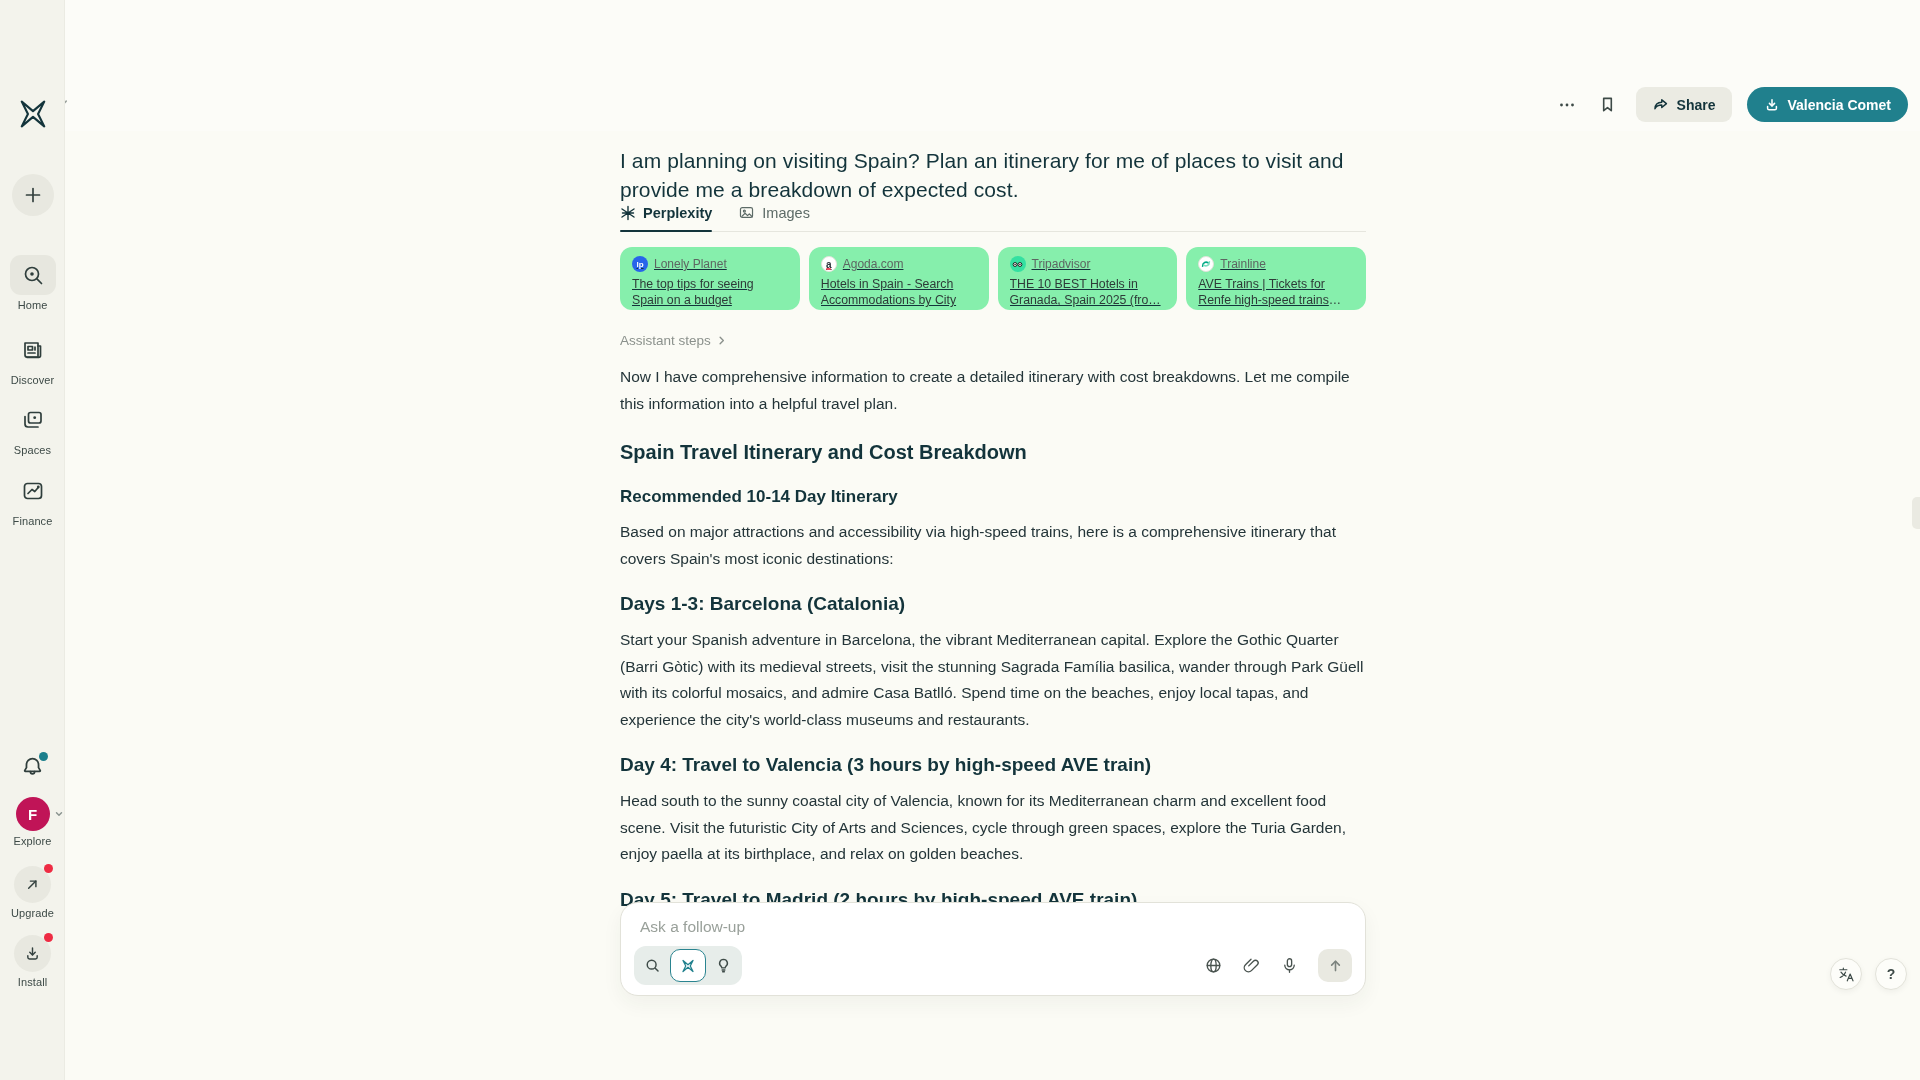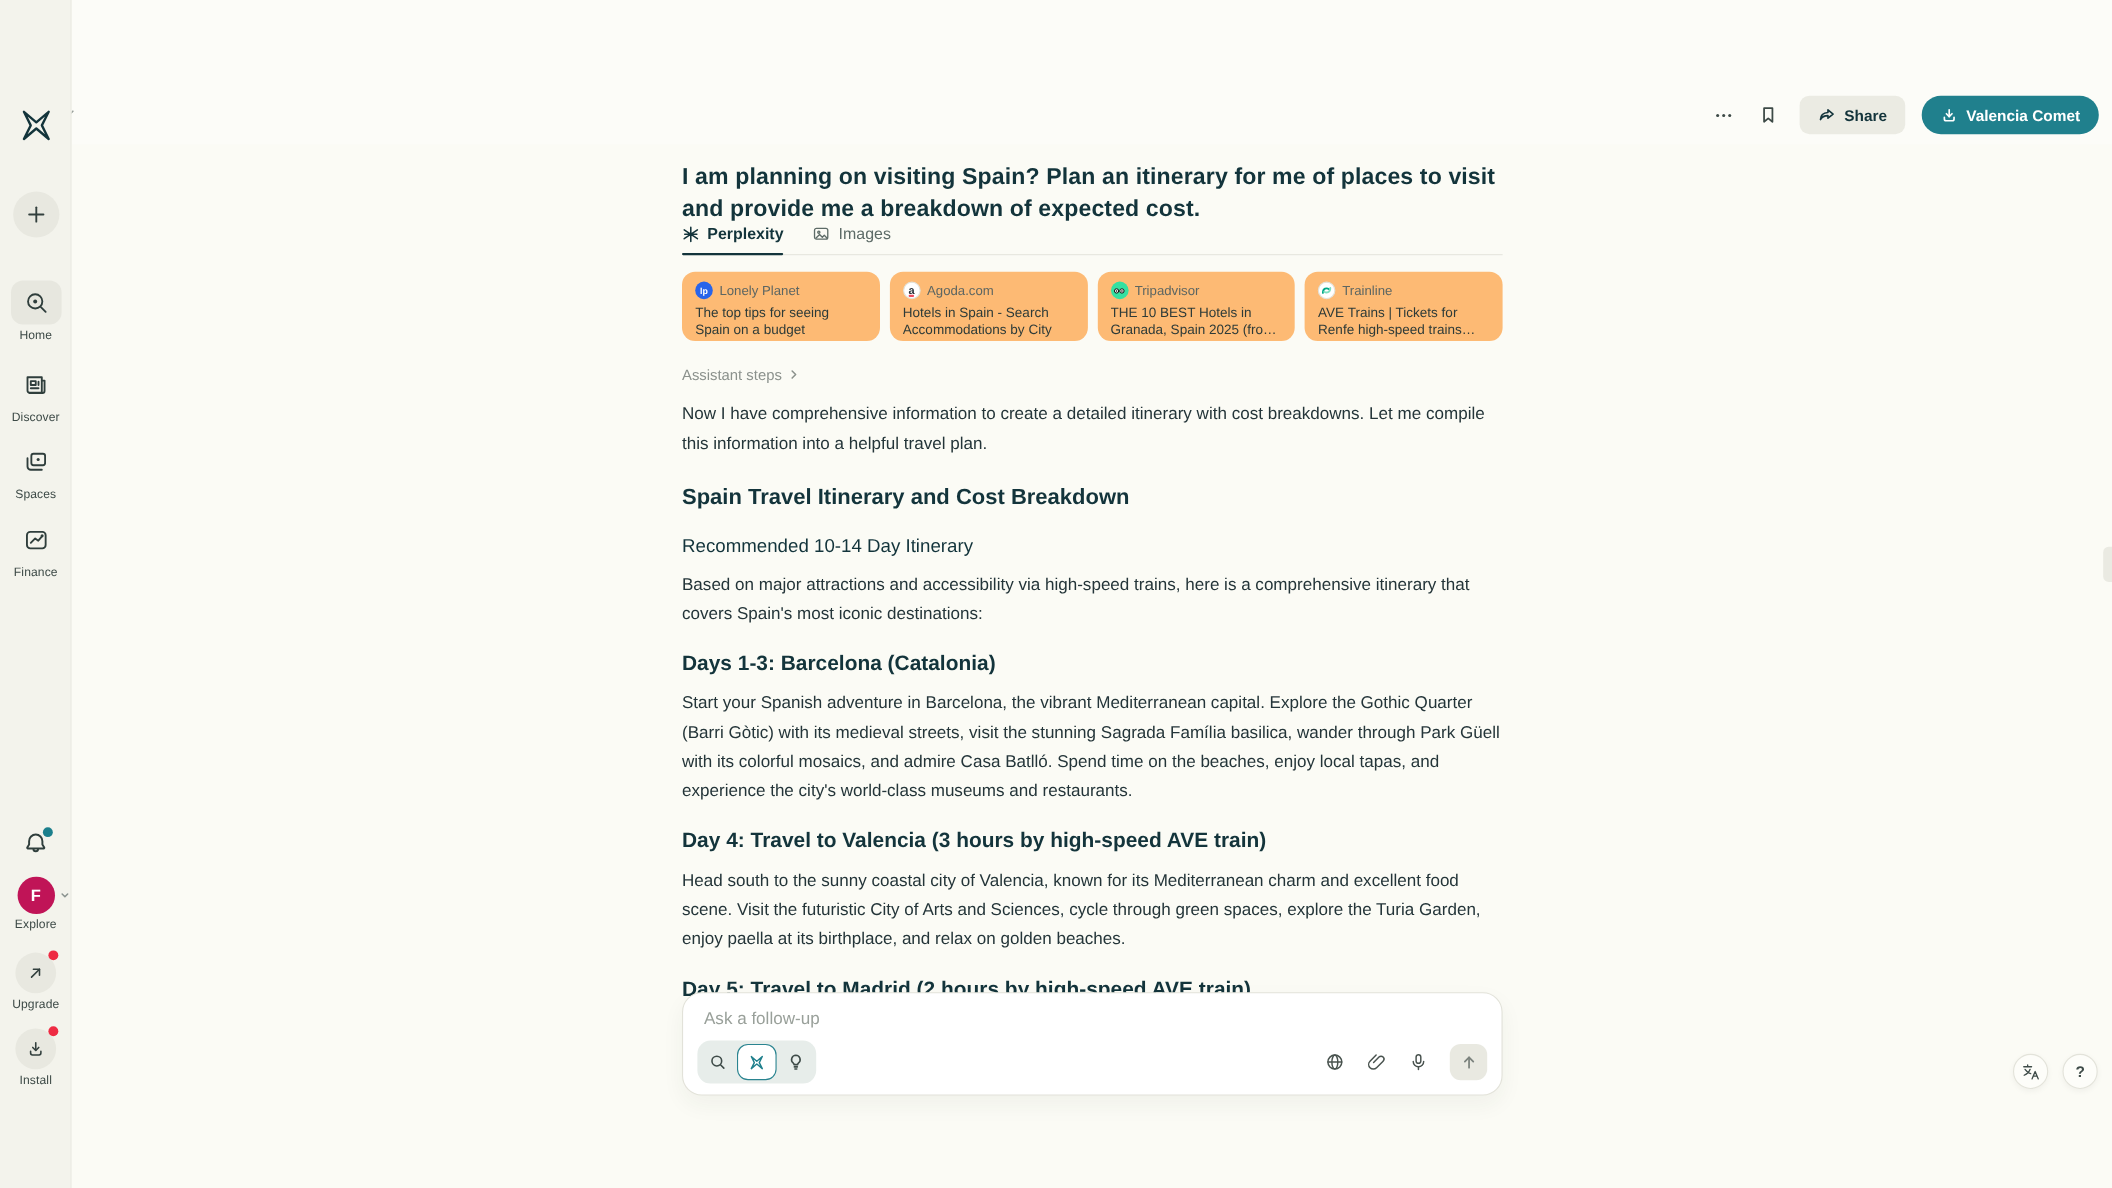--- a/index.html
+++ b/index.html
@@ -43,37 +43,37 @@
   .profile-chip .avatar { width:25px; height:25px; font-size:12px; }
   .profile-chip .chev { color:#9aa19c; }
   .header-actions { position:absolute; top:87px; right:12px; display:flex; align-items:center; gap:15px; }
   .icon-plain { color:#3d4a47; display:flex; align-items:center; justify-content:center; width:26px; height:26px; }
   .btn { display:flex; align-items:center; gap:8px; height:35px; font-size:14px; font-weight:bold; border:none; cursor:pointer; font-family:inherit; }
   .btn-share { background:#ebebe3; color:#13343b; border-radius:9px; padding:14px 16px; }
   .btn-download { background:#20808d; color:#fff; border-radius:18px; padding:0 17px; }
 
   
   .article { position:absolute; left:620px; top:146px; width:746px; }
-  .question { font-size:21px; line-height:29px; font-weight:bold; color:#13343b; letter-spacing:.1px; }
+  .question { font-size:21px; line-height:29px; font-weight:normal; color:#13343b; letter-spacing:.1px; }
   .tabs { display:flex; gap:26px; margin-top:0; border-bottom:1px solid #e6e6de; }
   .tab { display:flex; align-items:center; gap:7px; font-size:14.5px; padding-bottom:10px; color:#5d6b67; position:relative; cursor:pointer; }
   .tab.active { color:#13343b; font-weight:bold; }
   .tab.active::after { content:""; position:absolute; left:0; right:0; bottom:-1px; height:2px; background:#13343b; border-radius:2px; }
   .cards { display:grid; grid-template-columns:repeat(4,1fr); gap:9px; margin-top:15px; }
-  .card { background:#fdba74; border-radius:12px; padding:9px 12px 10px; height:63px; cursor:pointer; overflow:hidden; }
+  .card { background:#86efac; border-radius:12px; padding:9px 12px 10px; height:63px; cursor:pointer; overflow:hidden;text-decoration:underline; }
   .card-site { display:flex; align-items:center; gap:6px; font-size:12px; color:#5d6662; margin-bottom:4px; }
   .logo-dot { width:16px; height:16px; border-radius:50%; display:flex; align-items:center; justify-content:center; flex:none; }
   .lp-logo { background:#2864ea; color:#fff; font-size:8px; font-weight:bold; }
   .agoda-logo { background:#fff; color:#29323a; font-size:10px; font-weight:bold; border:1px solid #e2e2da; position:relative; }
   .agoda-logo::after { content:""; position:absolute; bottom:1px; left:4px; width:5px; height:2.5px; border-radius:2px; background:#ef4b5f; }
   .card-title { font-size:12.3px; line-height:1.34; color:#2e3b38; display:-webkit-box; -webkit-line-clamp:2; -webkit-box-orient:vertical; overflow:hidden; }
   .assistant-steps { display:flex; align-items:center; gap:5px; margin-top:23px; color:#8b918c; font-size:13.5px; cursor:pointer; }
   .article p { font-size:15.5px; line-height:26.5px; color:#243539; margin-top:12px; }
   .h1 { font-size:20px; font-weight:bold; margin-top:24px; color:#13343b; }
-  .h2 { font-size:17px; font-weight:normal; margin-top:23px; color:#13343b; }
+  .h2 { font-size:17px; font-weight:bold; margin-top:23px; color:#13343b; }
   .h3 { font-size:19px; font-weight:bold; margin-top:21px; color:#13343b; }
 
   
   .composer { position:absolute; left:620px; top:902px; width:746px; height:94px; background:#ffffff; border:1px solid #e2e2d9; border-radius:18px; box-shadow:0 8px 20px rgba(40,50,45,.05); z-index:6; }
   .composer-input { position:absolute; left:19px; top:15px; right:19px; font-size:15.5px; color:#99a09a; }
   .composer-row { position:absolute; left:13px; right:13px; bottom:10px; display:flex; align-items:center; justify-content:space-between; }
   .mode-pill { display:flex; align-items:center; gap:2px; background:#e7edea; border-radius:12px; padding:3px; height:39px; }
   .pill-ic { width:31px; height:31px; display:flex; align-items:center; justify-content:center; color:#3e4b48; cursor:pointer; }
   .mode-active { width:36px; height:33px; background:#fff; border:1.5px solid #2a8490; border-radius:10px; display:flex; align-items:center; justify-content:center; color:#20808d; cursor:pointer; }
   .composer-right { display:flex; align-items:center; gap:19px; }

